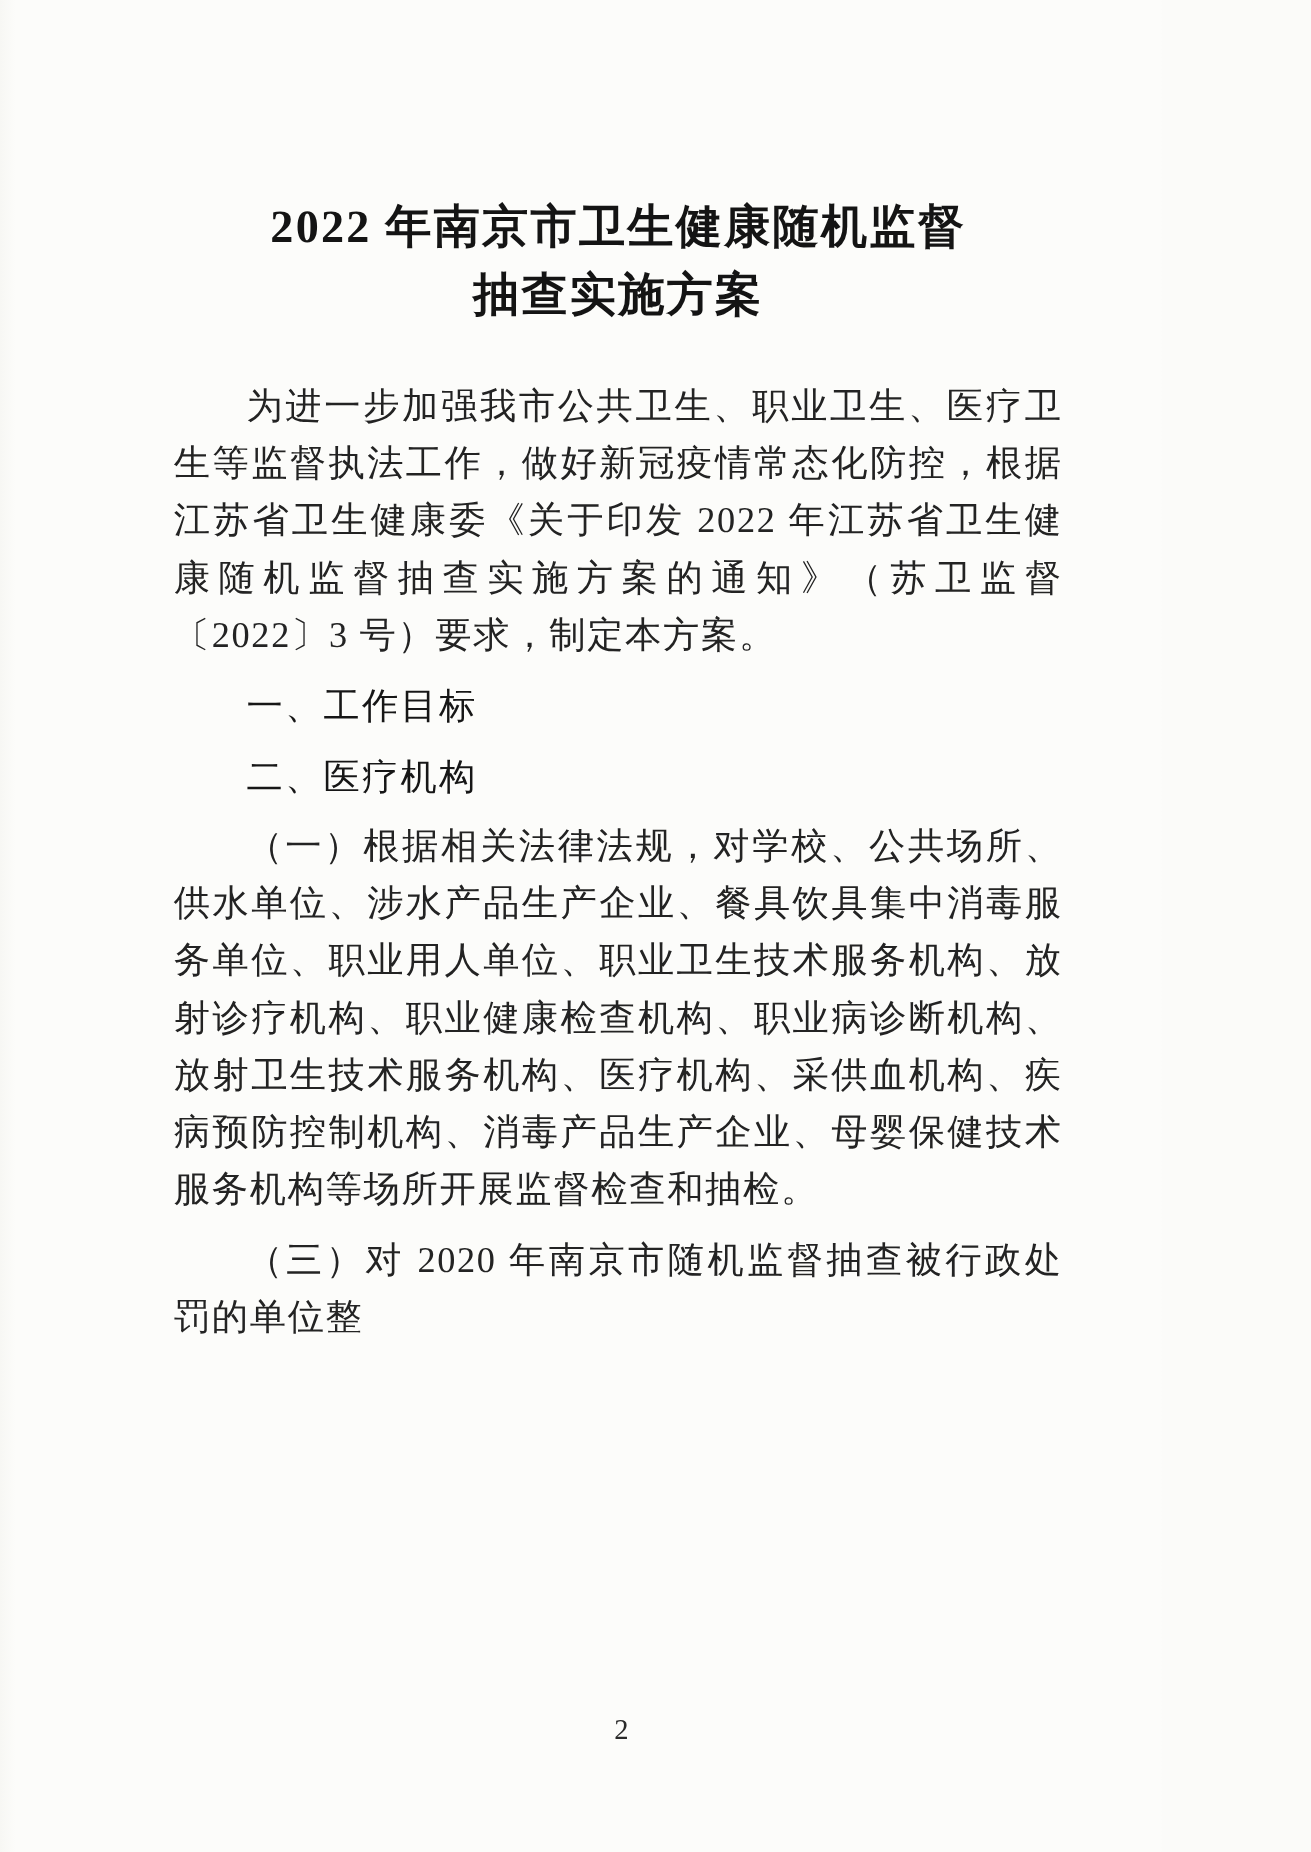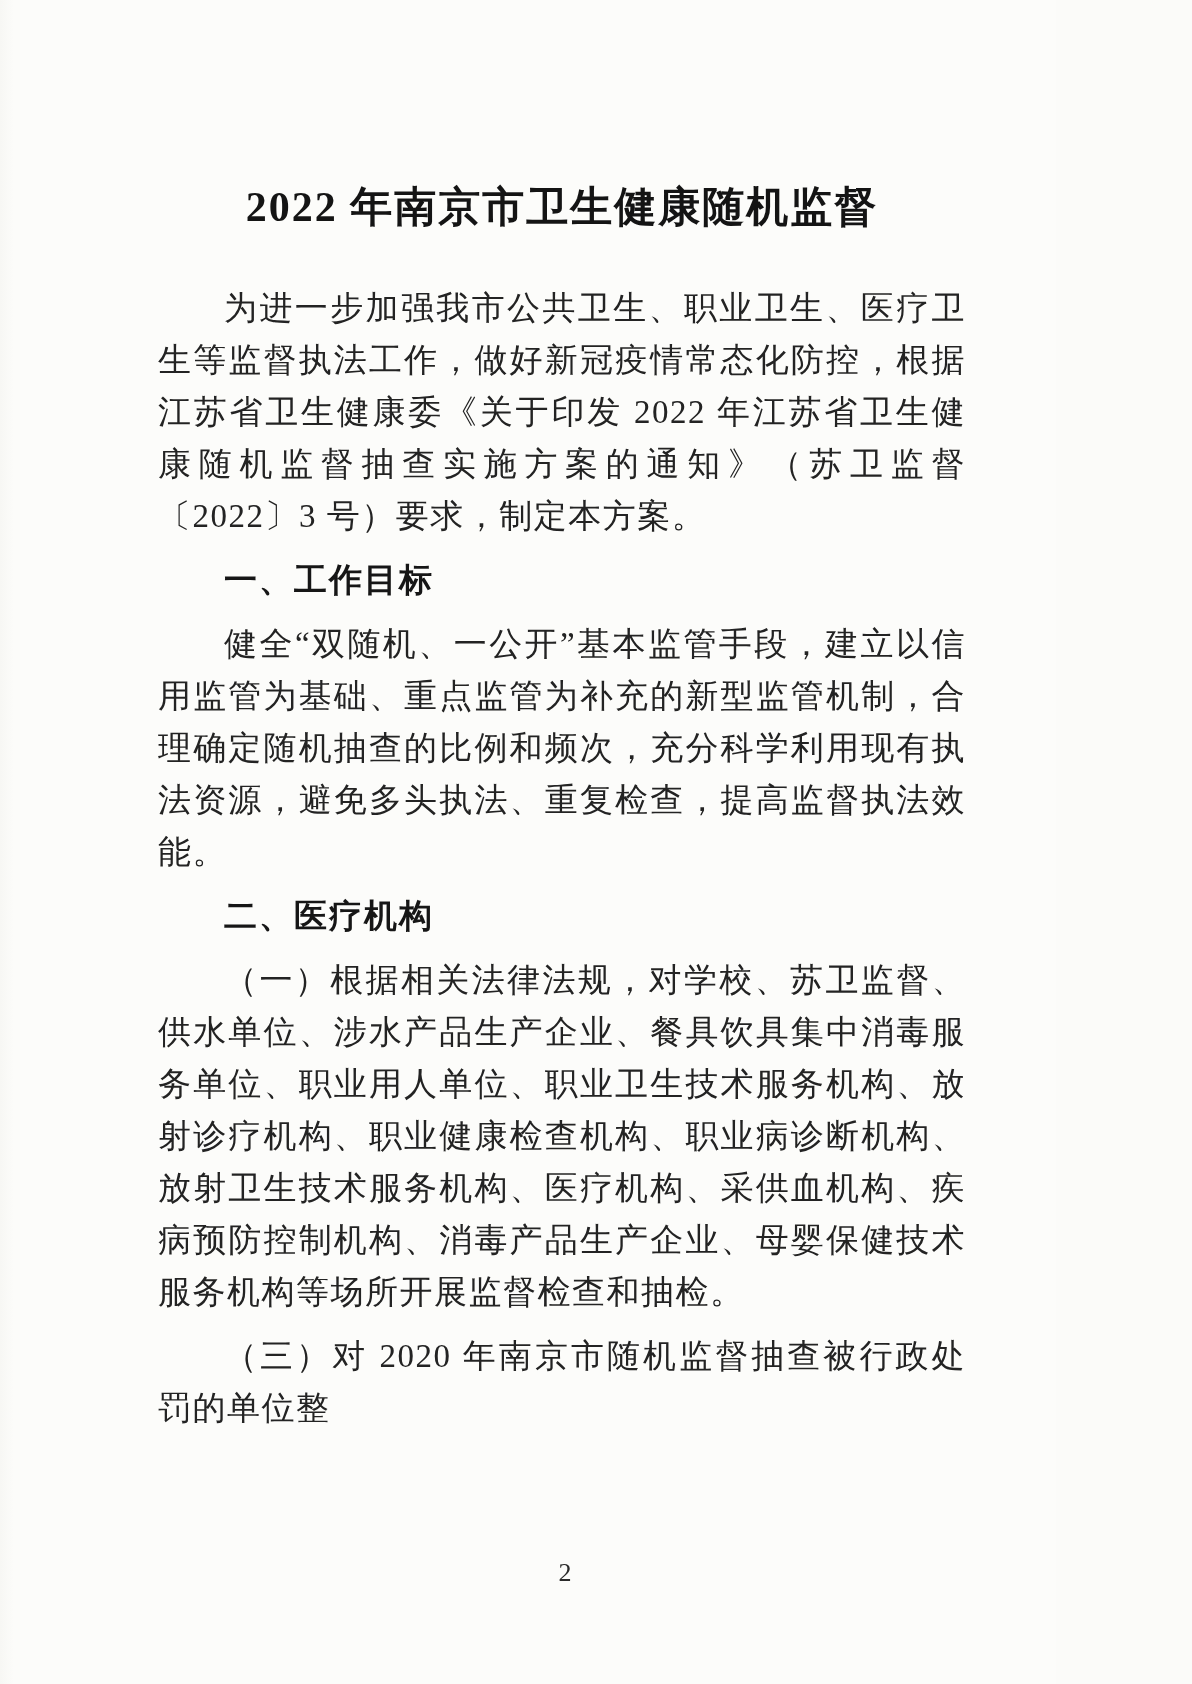--- a/index.html
+++ b/index.html
@@ -39,21 +39,21 @@
     font-size: 33px;
     line-height: 52px;
     letter-spacing: 1.5px;
     text-align: justify;
     text-justify: inter-character;
     text-indent: 2em;
     color: #232323;
   }
   .bodytext p.heading {
     font-family: "Liberation Sans", "DejaVu Sans", sans-serif;
-    font-weight: 700;
+    font-weight: 400;
     letter-spacing: 2px;
     color: #161616;
     text-align: left;
   }
   .footer {
     position: absolute;
     left: 0;
     top: 1558px;
     width: 1130px;
     text-align: center;
@@ -61,26 +61,26 @@
     color: #2a2a2a;
   }
 </style>
 </head>
 <body>
 
 <div class="page">
   <div class="content">
     <h1 class="title">
       <span class="title-line">2022 年南京市卫生健康随机监督</span>
+      <span class="title-line">抽查实施方案</span>
     </h1>
     <div class="bodytext">
       <p class="para">为进一步加强我市公共卫生、职业卫生、医疗卫生等监督执法工作，做好新冠疫情常态化防控，根据江苏省卫生健康委《关于印发 2022 年江苏省卫生健康随机监督抽查实施方案的通知》（苏卫监督〔2022〕3 号）要求，制定本方案。</p>
       <p class="heading">一、工作目标</p>
-      <p class="para">健全“双随机、一公开”基本监管手段，建立以信用监管为基础、重点监管为补充的新型监管机制，合理确定随机抽查的比例和频次，充分科学利用现有执法资源，避免多头执法、重复检查，提高监督执法效能。</p>
       <p class="heading">二、医疗机构</p>
-      <p class="para">（一）根据相关法律法规，对学校、苏卫监督、供水单位、涉水产品生产企业、餐具饮具集中消毒服务单位、职业用人单位、职业卫生技术服务机构、放射诊疗机构、职业健康检查机构、职业病诊断机构、放射卫生技术服务机构、医疗机构、采供血机构、疾病预防控制机构、消毒产品生产企业、母婴保健技术服务机构等场所开展监督检查和抽检。</p>
+      <p class="para">（一）根据相关法律法规，对学校、公共场所、供水单位、涉水产品生产企业、餐具饮具集中消毒服务单位、职业用人单位、职业卫生技术服务机构、放射诊疗机构、职业健康检查机构、职业病诊断机构、放射卫生技术服务机构、医疗机构、采供血机构、疾病预防控制机构、消毒产品生产企业、母婴保健技术服务机构等场所开展监督检查和抽检。</p>
       <p class="para">（三）对 2020 年南京市随机监督抽查被行政处罚的单位整</p>
     </div>
   </div>
   <div class="footer">
     <span>2</span>
   </div>
 </div>
 
 </body></html>

